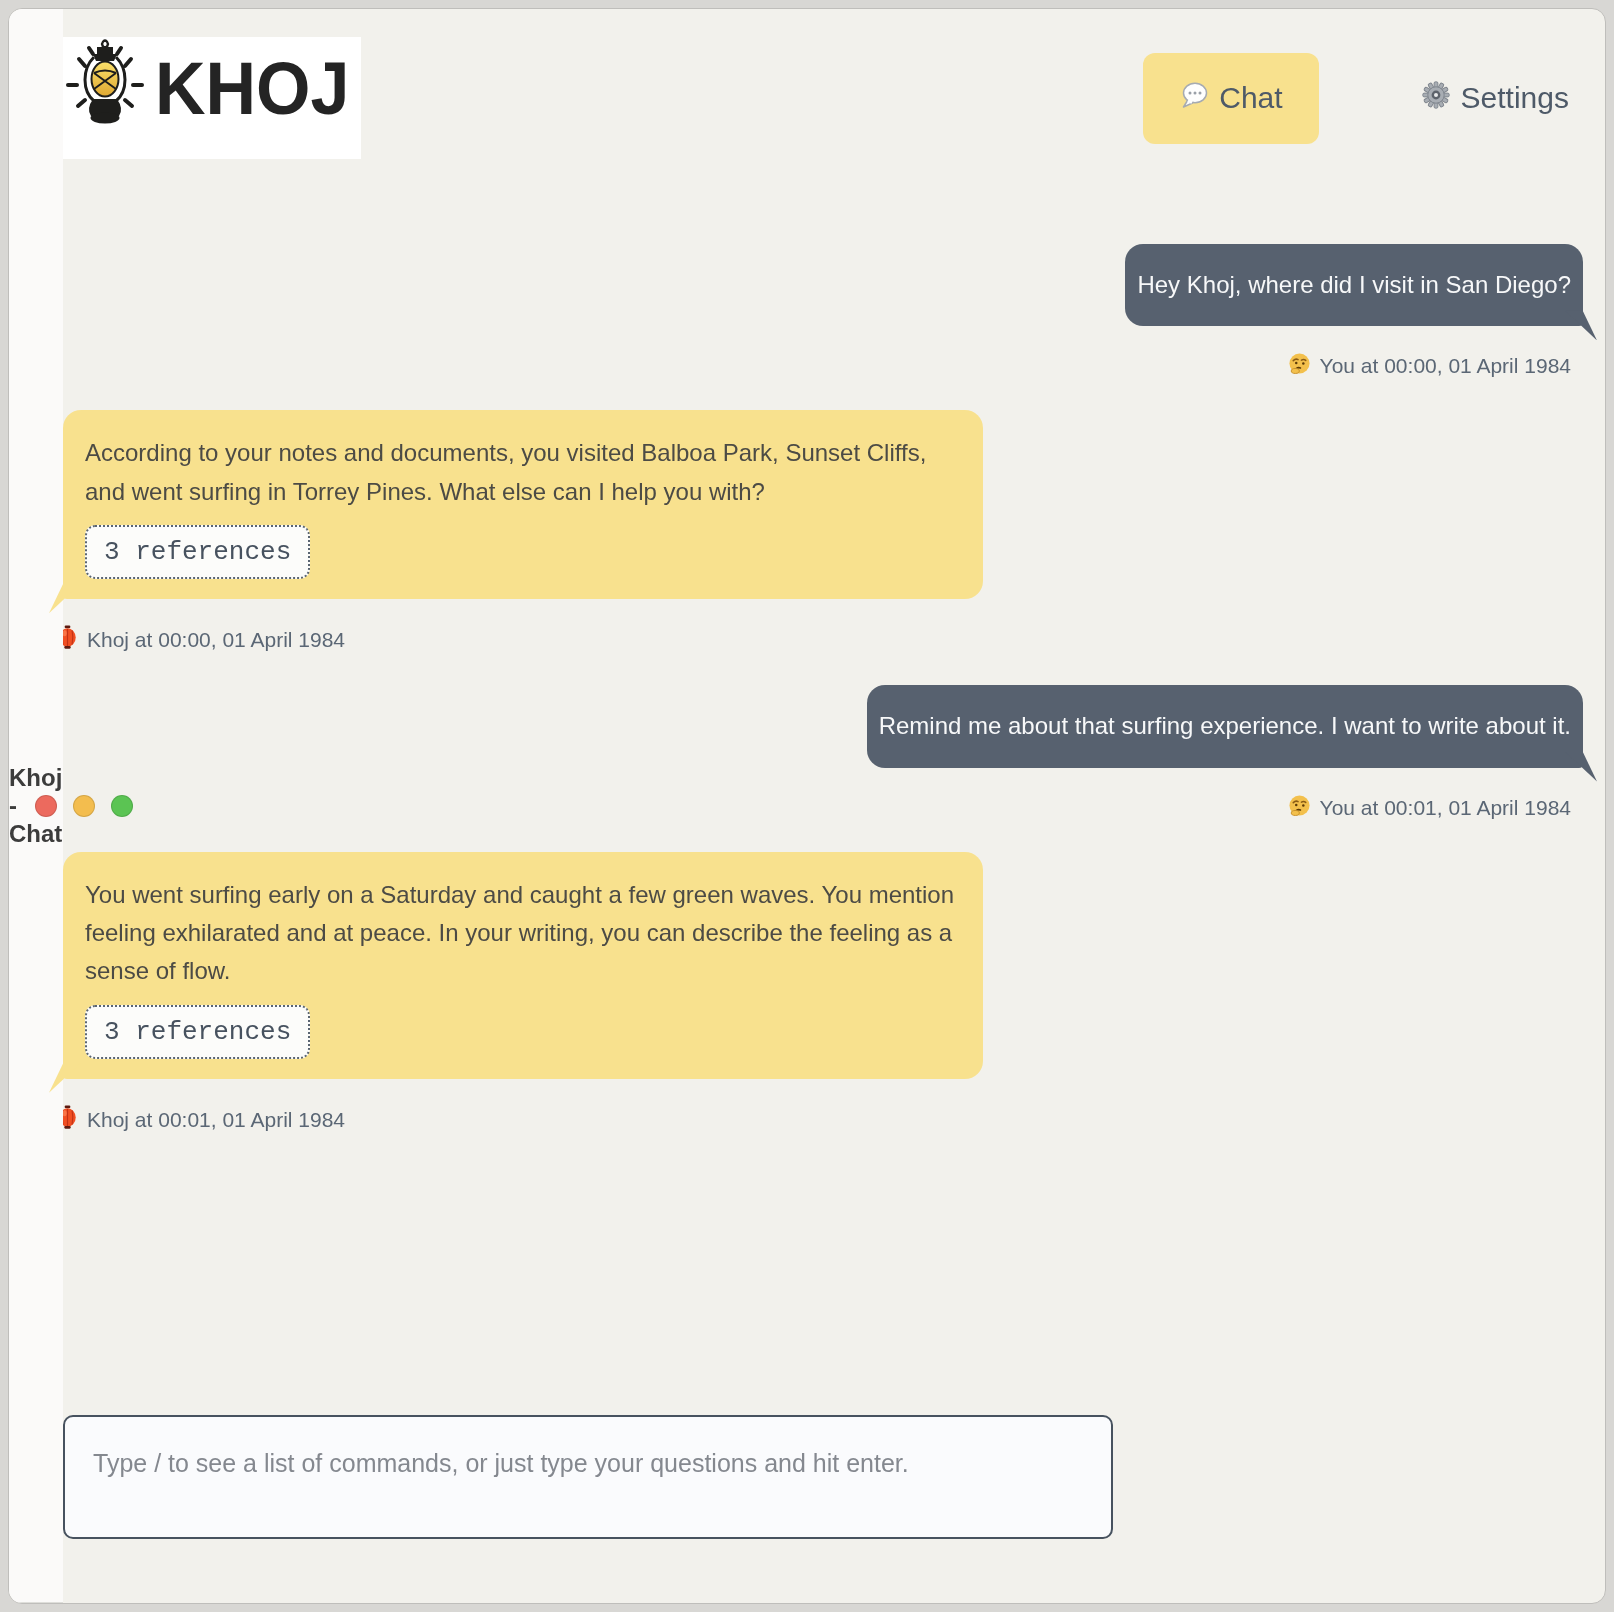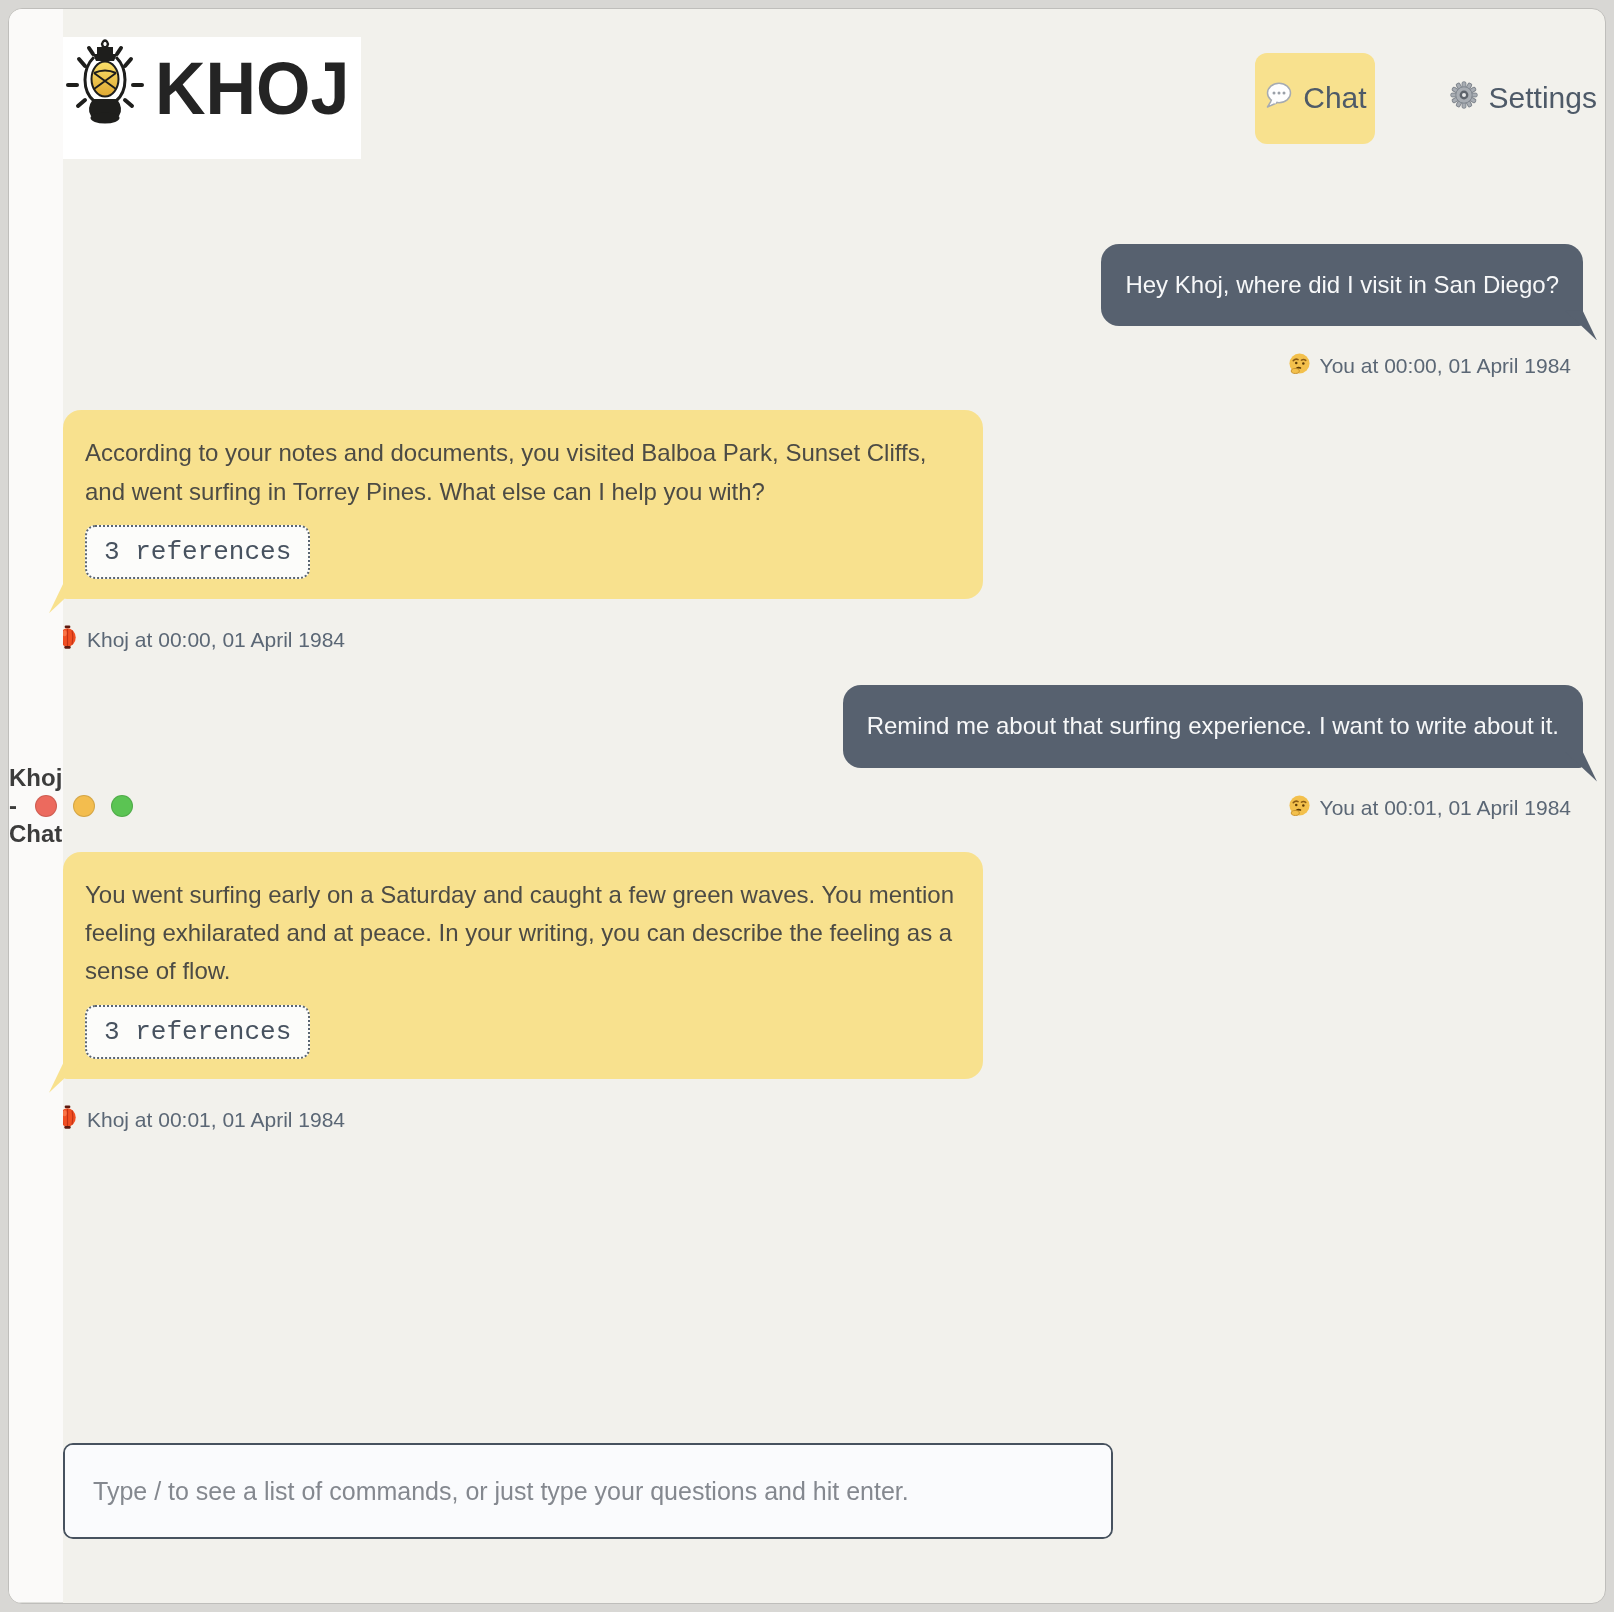--- a/index.html
+++ b/index.html
@@ -59,42 +59,42 @@
   .logo{display:flex;align-items:center;gap:8px;background:#ffffff;padding:2px 12px 20px 0;}
   .logo-text{
     font-size:70px;font-weight:900;color:#242424;
     letter-spacing:0px;transform:scaleY(1.06);
     line-height:1;
   }
   .nav{display:flex;align-items:center;gap:66px;}
   .nav-item{
     display:flex;align-items:center;gap:10px;
     font-size:30px;color:var(--nav-text);
-    padding:28px 8px;border-radius:12px;cursor:pointer;white-space:nowrap;
+    padding:28px 36px;border-radius:12px;cursor:pointer;white-space:nowrap;
   }
   .nav-item.active{background:var(--accent-yellow);}
   .nav-item svg{flex:0 0 auto;}
   
   .chat{
     margin-top:85px;
     flex:1;min-height:0;
     display:flex;flex-direction:column;
   }
   .msg-group{display:flex;flex-direction:column;margin-bottom:30px;}
   .msg-group.user{align-items:flex-end;}
   .msg-group.khoj{align-items:flex-start;}
   .bubble{
     position:relative;
     font-size:24px;line-height:1.6;
     border-radius:18px;
   }
   .bubble.user{
     background:var(--bubble-slate);
     color:#f7f8f9;
-    padding:22px 24px;
+    padding:22px 12px;
     max-width:850px;
     margin-right:22px;
     border-bottom-right-radius:4px;
   }
   .bubble.user::after{
     content:"";position:absolute;right:-14px;bottom:-14px;
     width:32px;height:30px;background:var(--bubble-slate);
     clip-path:polygon(0 0,55% 0,100% 100%);
   }
   .bubble.khoj{
@@ -121,21 +121,21 @@
     display:flex;align-items:center;gap:9px;
     margin-top:26px;
     font-size:21px;color:var(--meta-text);
   }
   .meta.user{margin-right:34px;}
   .meta.khoj{margin-left:-6px;}
   .meta svg{flex:0 0 auto;}
   
   .composer{flex:0 0 auto;margin-top:auto;margin-bottom:64px;}
   .composer textarea{
-    display:block;width:1050px;height:96px;
+    display:block;width:1050px;height:124px;
     border:2px solid #47525f;border-radius:10px;
     background:#fafbfd;
     padding:32px 28px;
     font-family:inherit;font-size:25px;color:#3a3f46;
     resize:none;outline:none;
   }
   .composer textarea::placeholder{color:#84888f;}
 </style>
 </head>
 <body>

